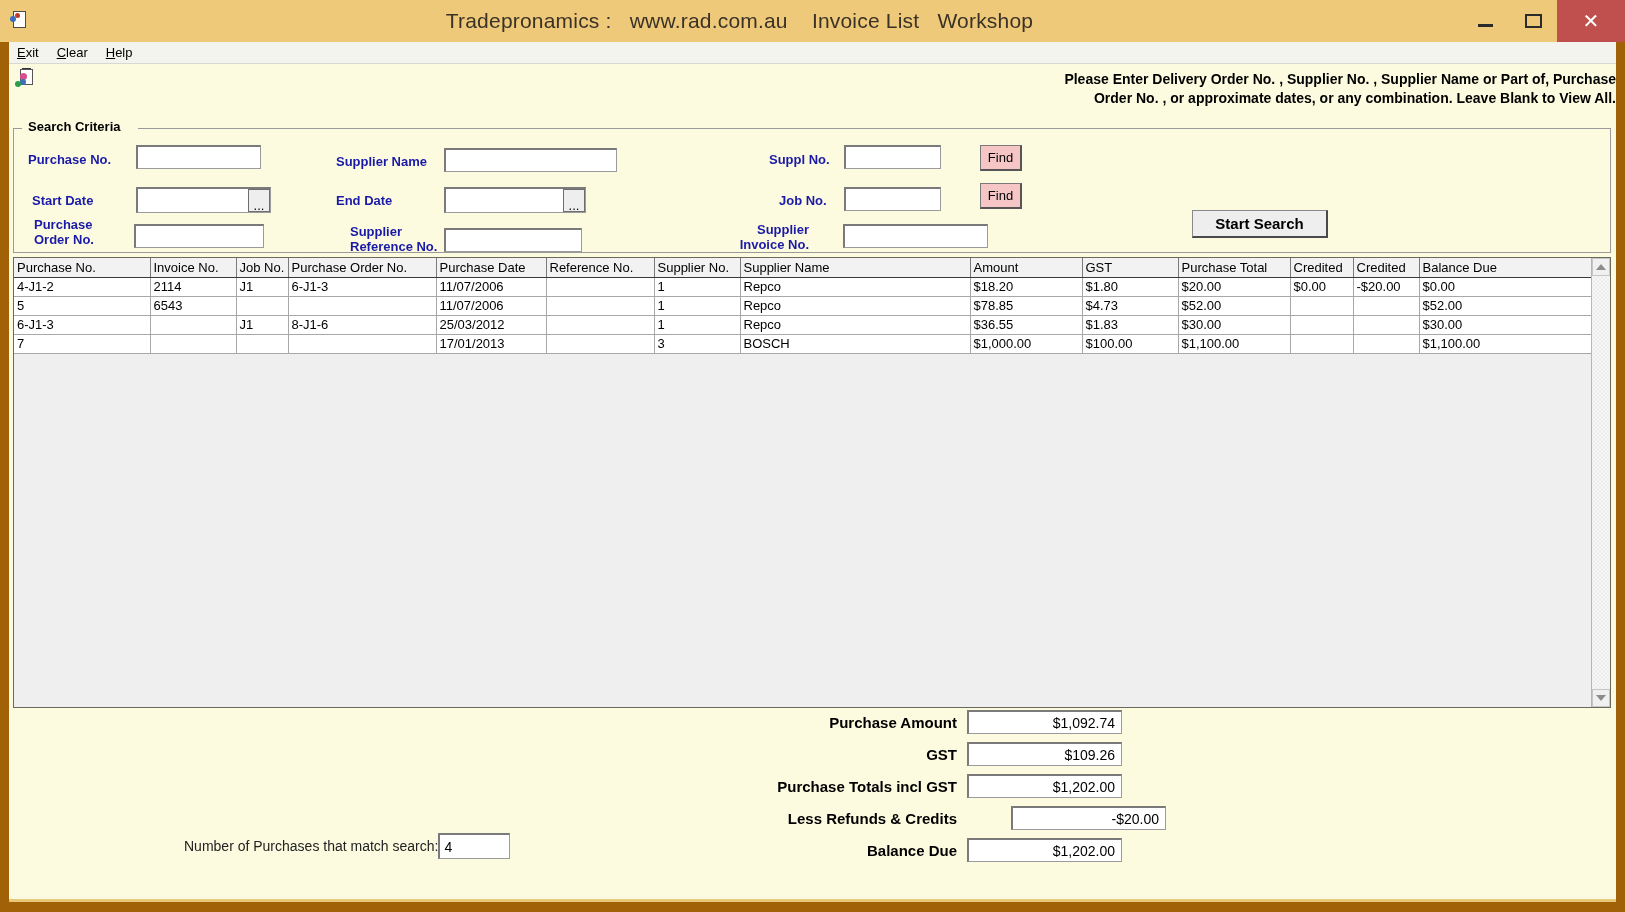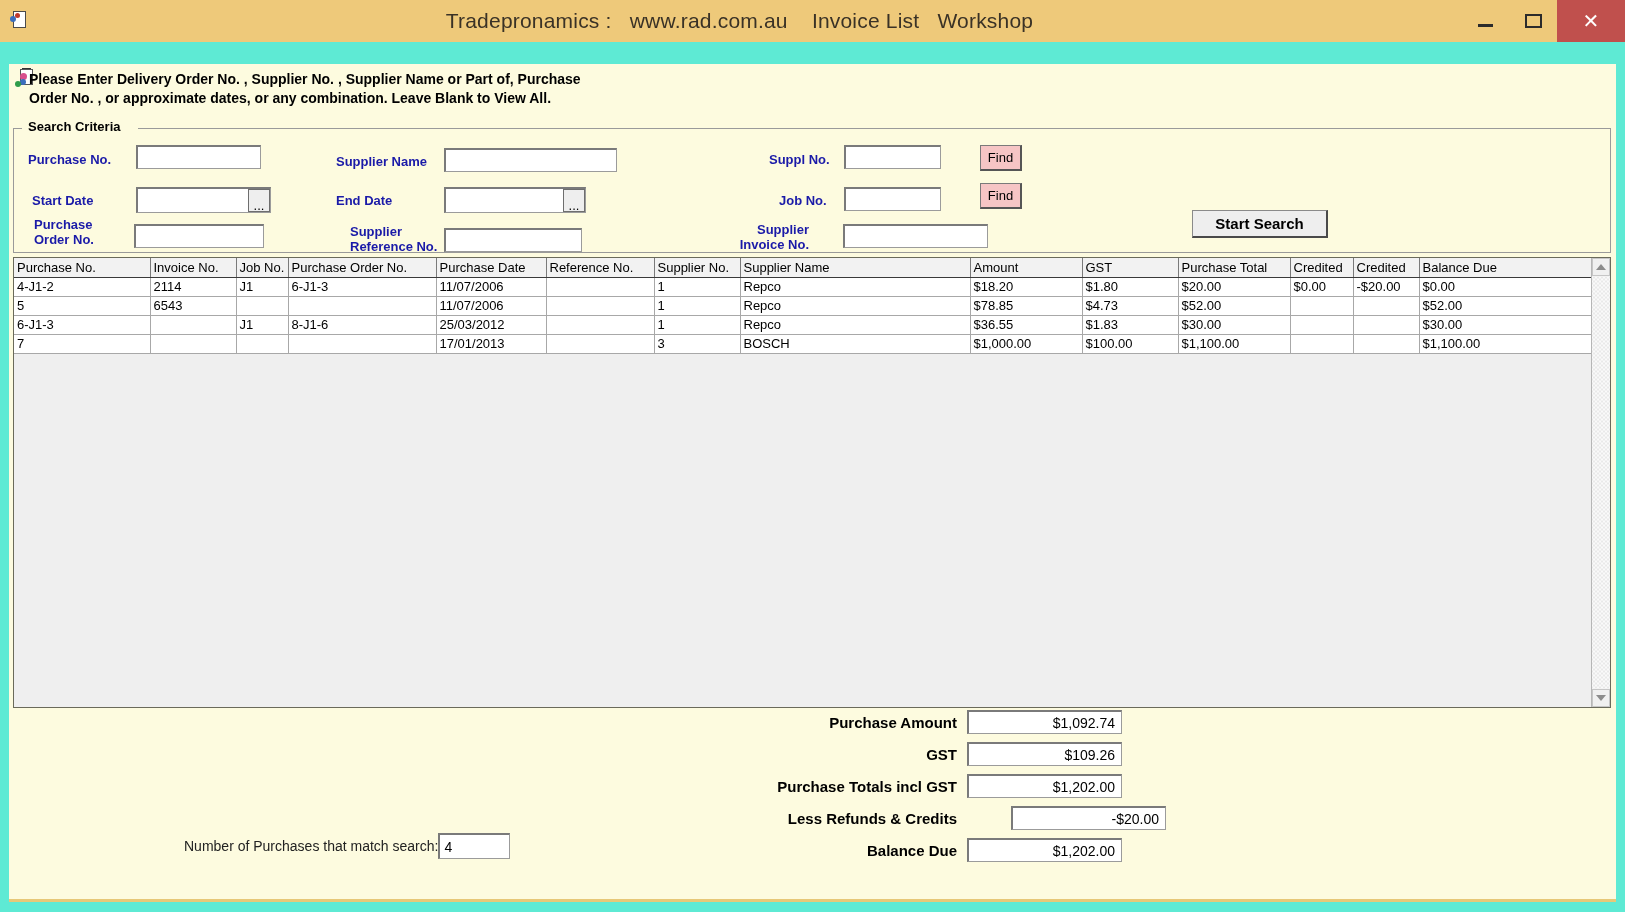--- a/index.html
+++ b/index.html
@@ -8,21 +8,21 @@
     width: 1625px; height: 912px;
     overflow: hidden;
     font-family: "Liberation Sans", sans-serif;
     background: #ffffff;
   }
 
   
   #window {
     position: relative;
     width: 1625px; height: 912px;
-    background: #5eead4;
+    background: #a16207;
   }
 
   
   #titlebar {
     position: absolute; left: 0; top: 0;
     width: 1625px; height: 42px;
     background: #eec97a;
     display: flex; align-items: center;
   }
   #titlebar-icon {
@@ -134,27 +134,26 @@
   }
   #doc-icon .green {
     position: absolute; left: 0px; top: 13px;
     width: 6px; height: 6px; border-radius: 50%; background: #2e9c4a;
   }
 
   
   #instructions {
     position: absolute; left: 0; top: 6px;
     width: 1607px;
-    text-align: left;
+    text-align: right;
     font-size: 14px;
     font-weight: bold;
     color: #000000;
     line-height: 19px;
     font-family: "Liberation Sans", sans-serif;
-    padding-left: 20px;
   }
 
   
   #search-group {
     position: absolute; left: 4px; top: 64px;
     width: 1598px; height: 125px;
     border: 1px solid #9a9a9a;
     border-top: none;
   }
   #search-group-top-left {
@@ -382,20 +381,25 @@
       <div class="titlebar-btn" id="btn-min">
         <span class="min-glyph"></span>
       </div>
       <div class="titlebar-btn" id="btn-max">
         <span class="max-glyph"></span>
       </div>
       <div class="titlebar-btn" id="btn-close">✕</div>
     </div>
   </div>
 
+  <div id="menubar">
+    <div class="menu-item"><u>E</u>xit</div>
+    <div class="menu-item"><u>C</u>lear</div>
+    <div class="menu-item"><u>H</u>elp</div>
+  </div>
 
   <div id="client">
 
     <div id="doc-icon">
       <span class="line"></span>
       <span class="sheet"></span>
       <span class="pink"></span>
       <span class="blue"></span>
       <span class="green"></span>
     </div>

